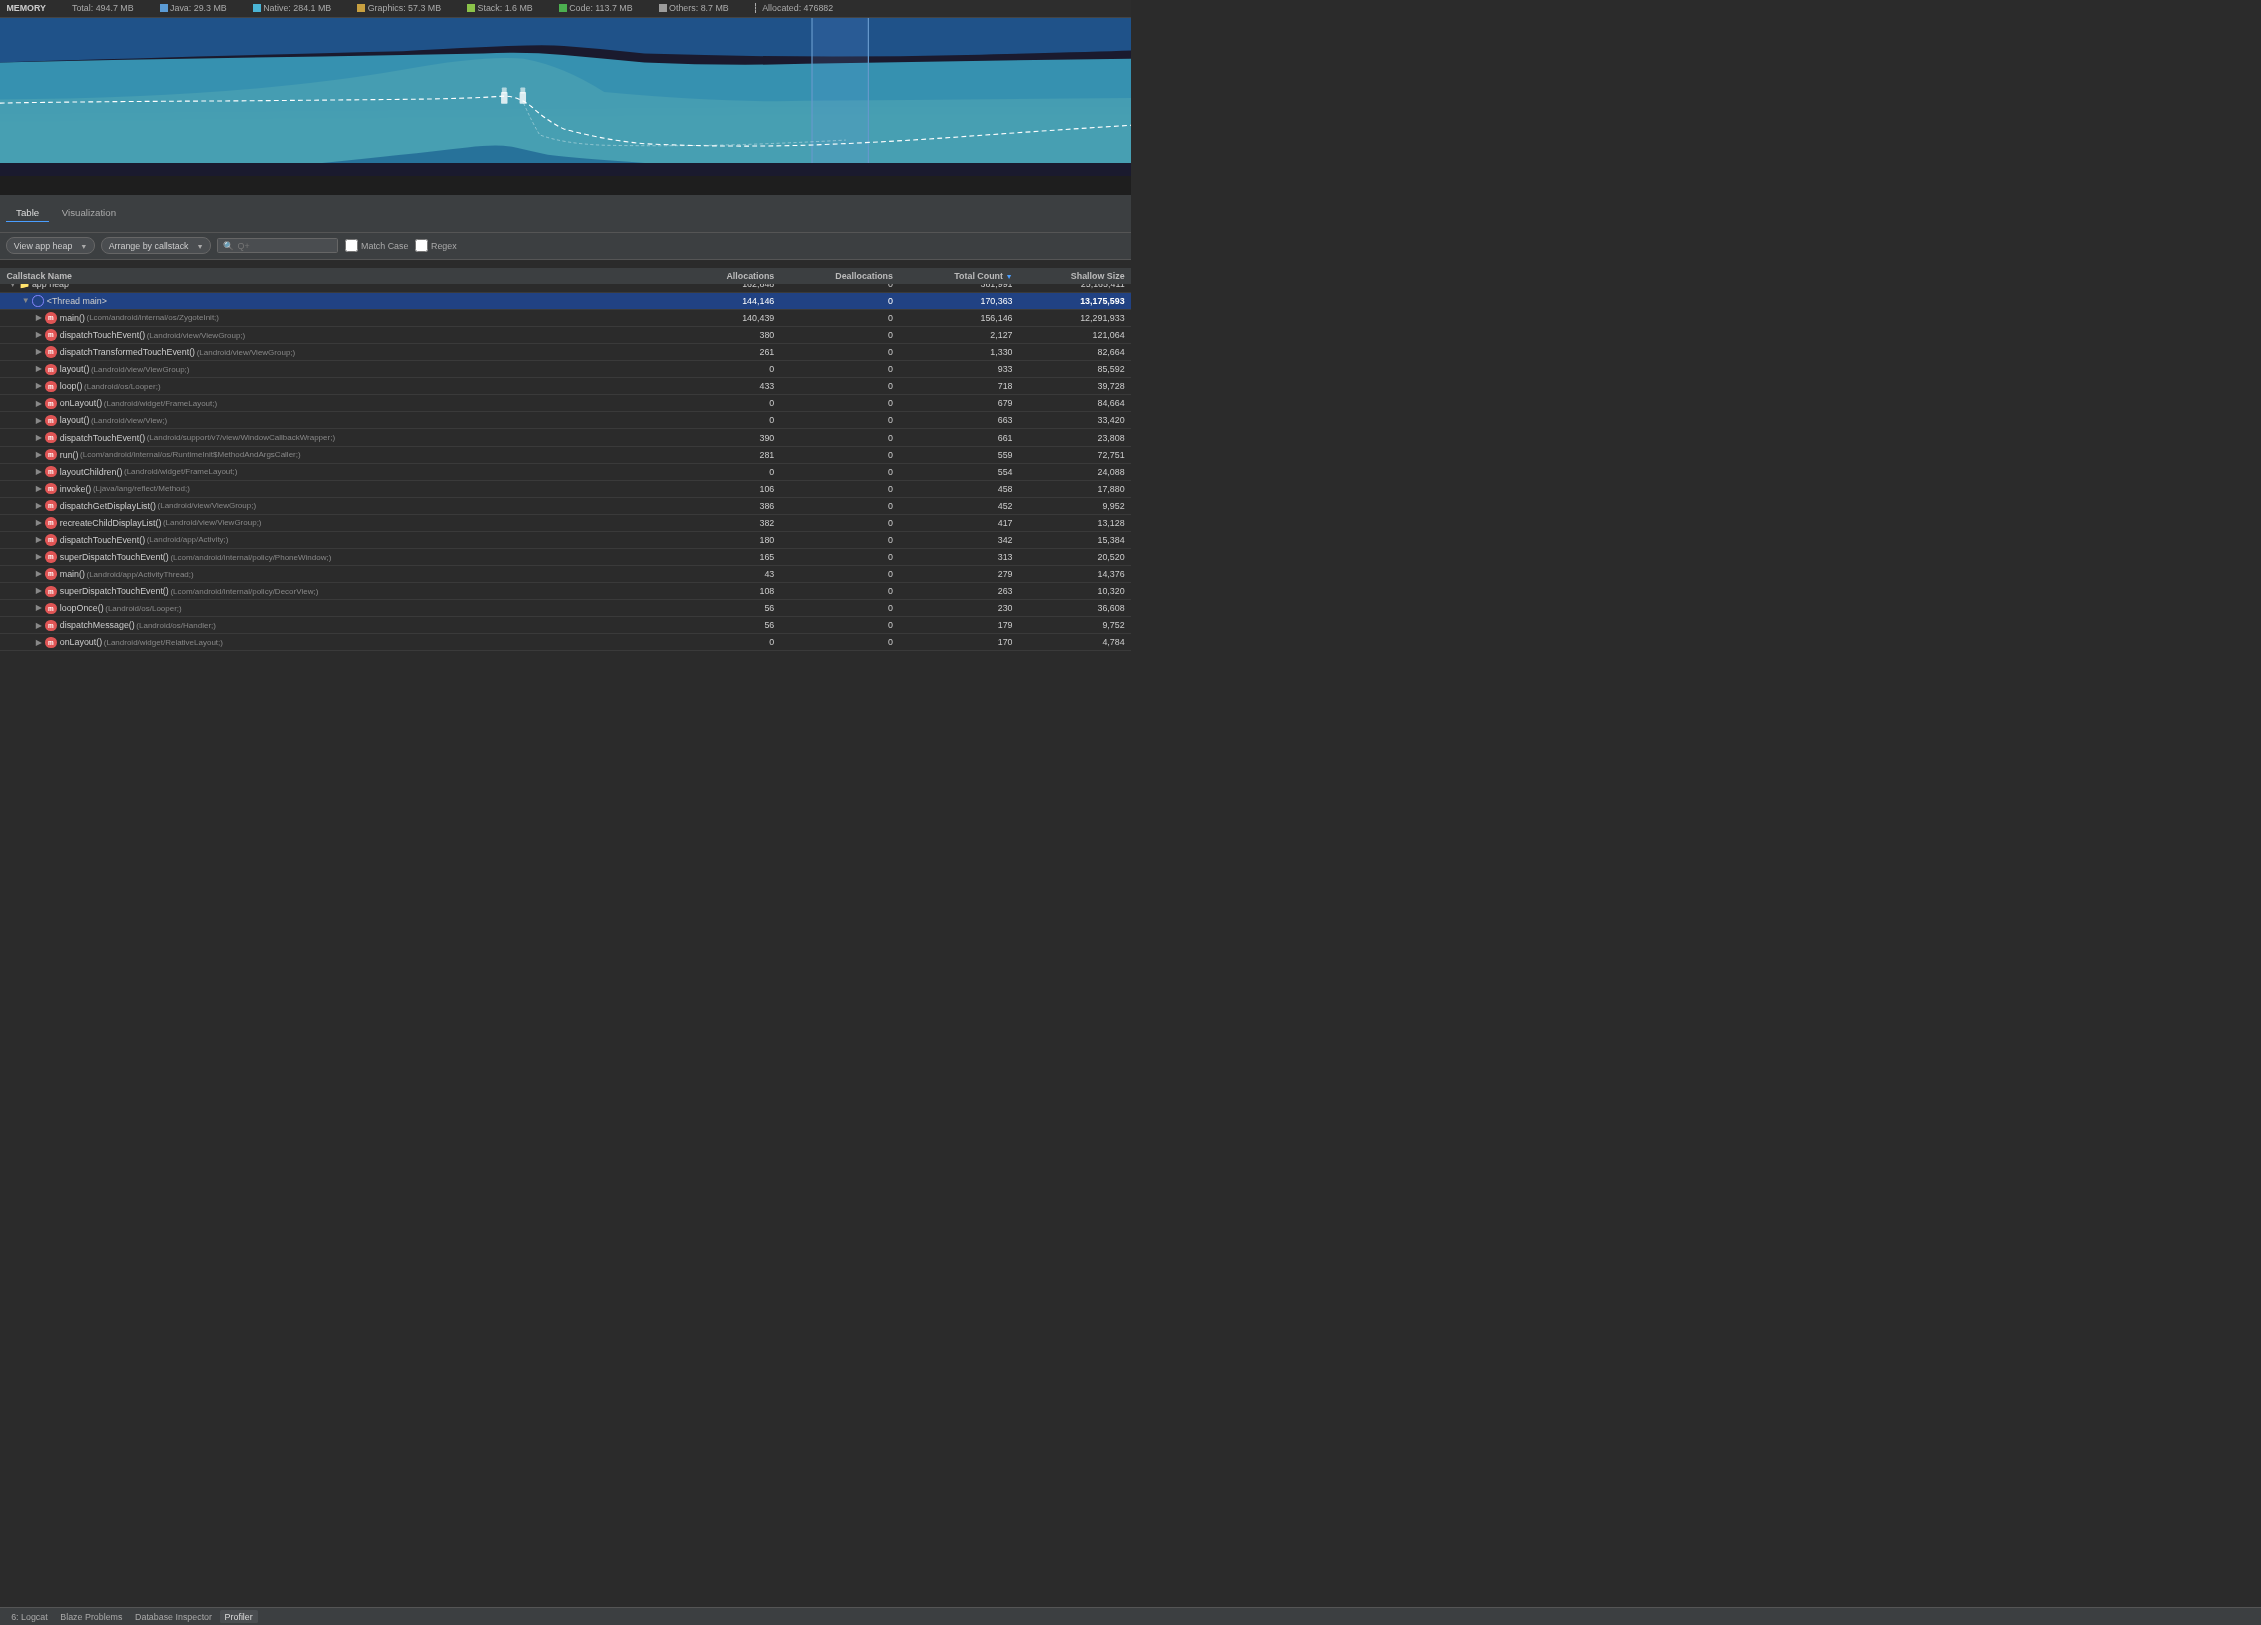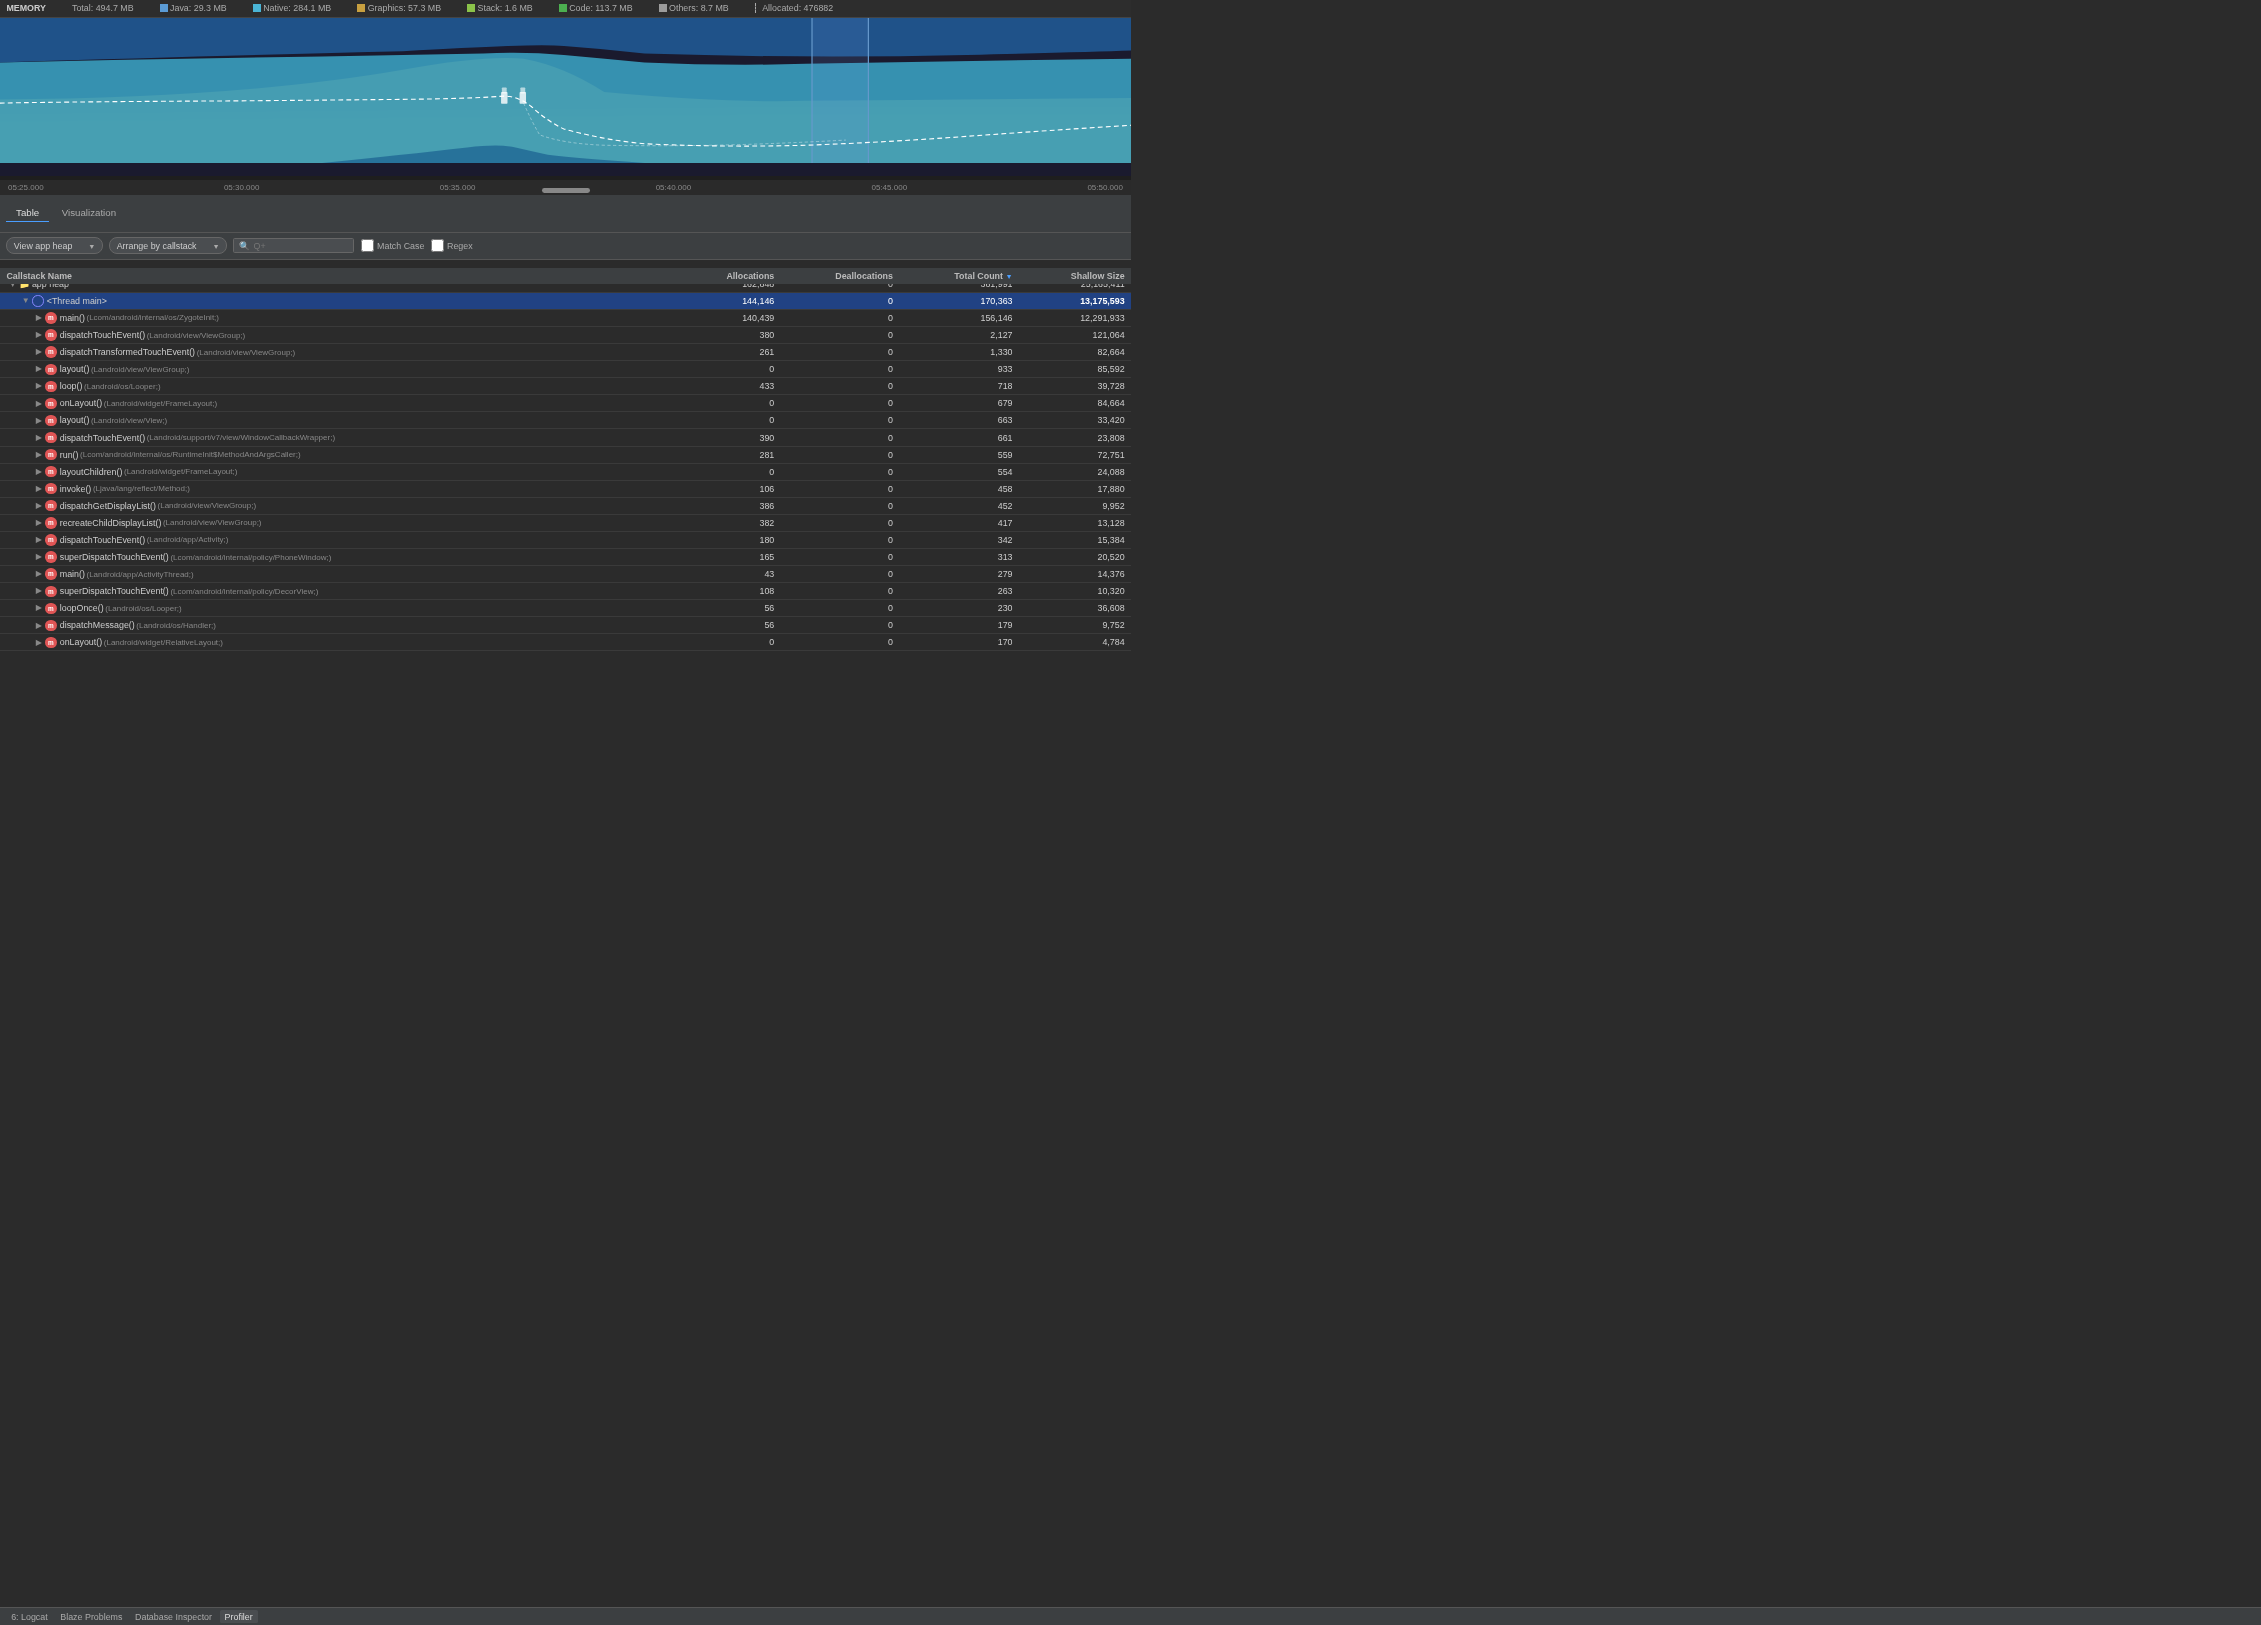--- a/index.html
+++ b/index.html
@@ -107,21 +107,21 @@
       background: #3c3f41;
       padding: 3.2px 6.4px;
       gap: 6.4px;
       border-bottom: 0.8px solid #555;
       height: 27px;
     }
 
     .dropdown-btn {
       display: flex;
       align-items: flex-end;
-      gap: 16px;
+      gap: 8px;
       background: #4a4d50;
       border: 0.8px solid #666;
       color: #ccc;
       padding: 2.4px 6.4px;
       cursor: pointer;
       font-size: 8.9px;
       border-radius: 8px;
     }
 
     .search-box {
@@ -364,29 +364,20 @@
 
       <rect x="622" y="100" width="8" height="16" fill="white" opacity="0.8" rx="1"></rect>
       <rect x="623" y="94" width="6" height="8" fill="white" opacity="0.6" rx="1"></rect>
       <rect x="645" y="100" width="8" height="16" fill="white" opacity="0.8" rx="1"></rect>
       <rect x="646" y="94" width="6" height="8" fill="white" opacity="0.6" rx="1"></rect>
 
       <path d="M650,115 Q660,140 670,158 Q700,170 750,172 Q850,174 950,170 Q1000,168 1050,165" fill="none" stroke="rgba(255,255,255,0.5)" stroke-width="1" stroke-dasharray="4,3"></path>
     </svg>
   </div>
 
-  <div id="timeline-bar">
-    <span class="time-label">05:25.000</span>
-    <span class="time-label">05:30.000</span>
-    <span class="time-label">05:35.000</span>
-    <div id="scroll-thumb"></div>
-    <span class="time-label">05:40.000</span>
-    <span class="time-label">05:45.000</span>
-    <span class="time-label">05:50.000</span>
-  </div>
 </div>
 
 <div id="tabs-row">
   <button class="tab-btn active">Table</button>
   <button class="tab-btn">Visualization</button>
 </div>
 
 <div id="toolbar">
   <div class="dropdown-btn">
     <span>View app heap</span>

